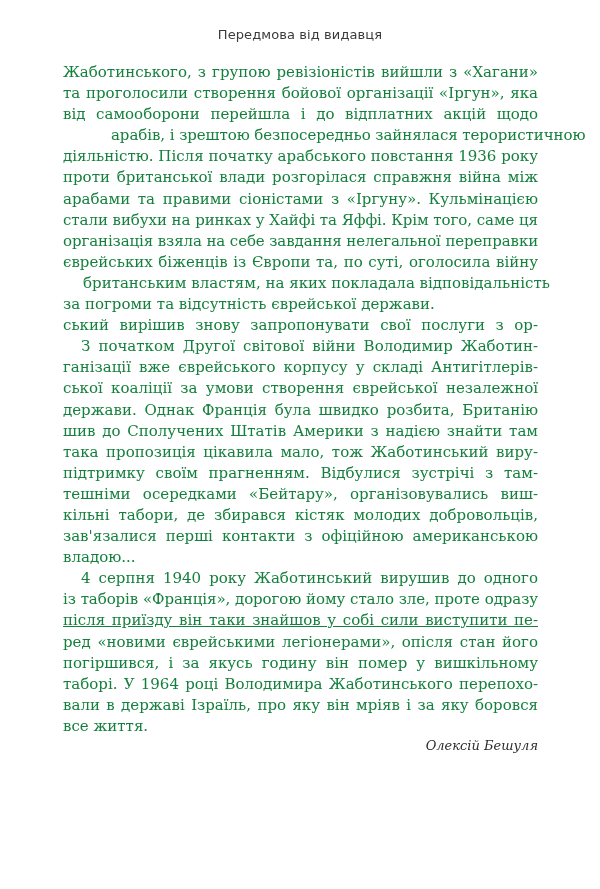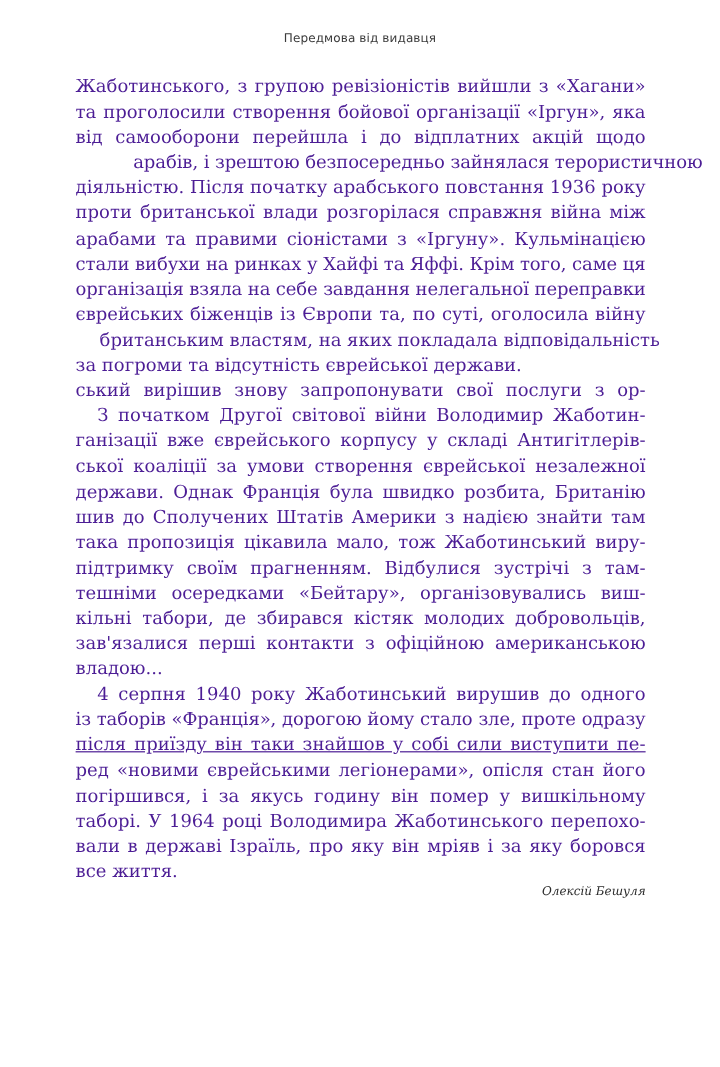--- a/index.html
+++ b/index.html
@@ -1,31 +1,31 @@
 <!DOCTYPE html>
 <html><head>
 <meta charset="utf-8">
 <style>
   html, body { margin: 0; padding: 0; background: #ffffff; }
   body { width: 600px; height: 889px; position: relative; overflow: hidden; }
   .page { position: absolute; left: 0; top: 0; width: 600px; height: 889px; background: #ffffff; }
   .running-header {
     position: absolute; top: 27px; left: 0; width: 600px; text-align: center;
-    font-family: "DejaVu Sans", sans-serif; font-size: 10px; color: #3a3a3a; letter-spacing: 0.1px;
+    font-family: "DejaVu Sans", sans-serif; font-size: 13px; color: #3a3a3a; letter-spacing: 0.1px;
   }
   .body-text {
     position: absolute; top: 62px; left: 63px; width: 475px;
-    font-family: "DejaVu Serif", serif; font-size: 15px; line-height: 21.1px; color: #4c1d95;
+    font-family: "DejaVu Serif", serif; font-size: 15px; line-height: 21.1px; color: #15803d;
   }
   .line { display: block; white-space: nowrap; text-align: justify; text-align-last: justify; height: 21.1px; }
   .line.last { text-align-last: left; }
   .line.indent { padding-left: 18px; }
   .signature {
     position: absolute; top: 738px; right: 62px;
-    font-family: "DejaVu Serif", serif; font-style: italic; font-size: 10px; color: #2b2b2b;
+    font-family: "DejaVu Serif", serif; font-style: italic; font-size: 13px; color: #2b2b2b;
   }
 </style>
 </head>
 <body>
 
 <div class="page">
   <div class="running-header">Передмова від видавця</div>
 
   <div class="body-text">
 

